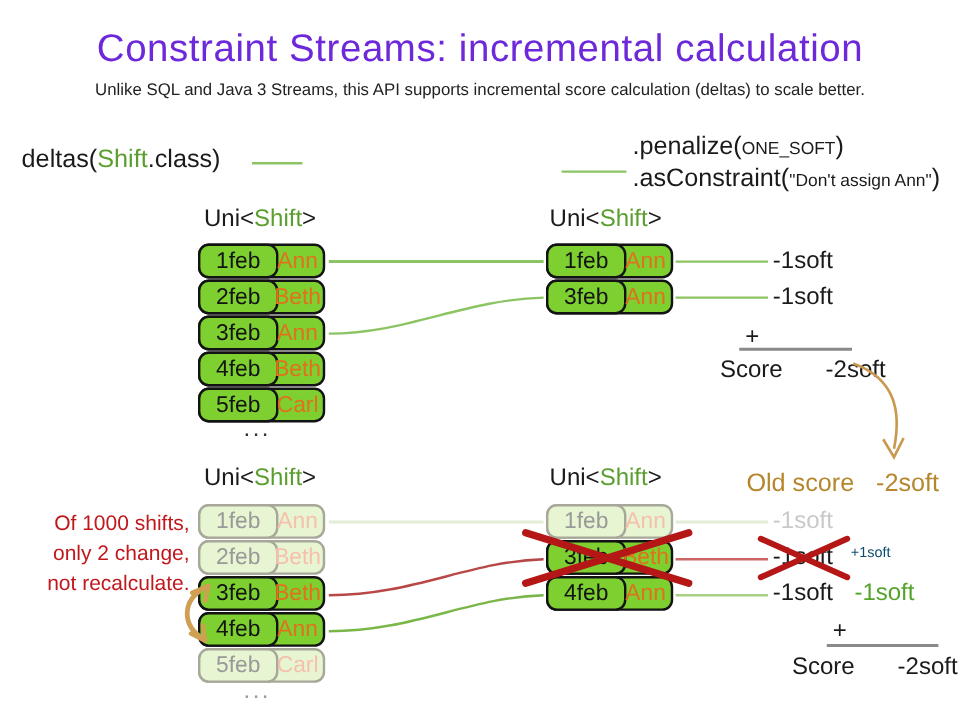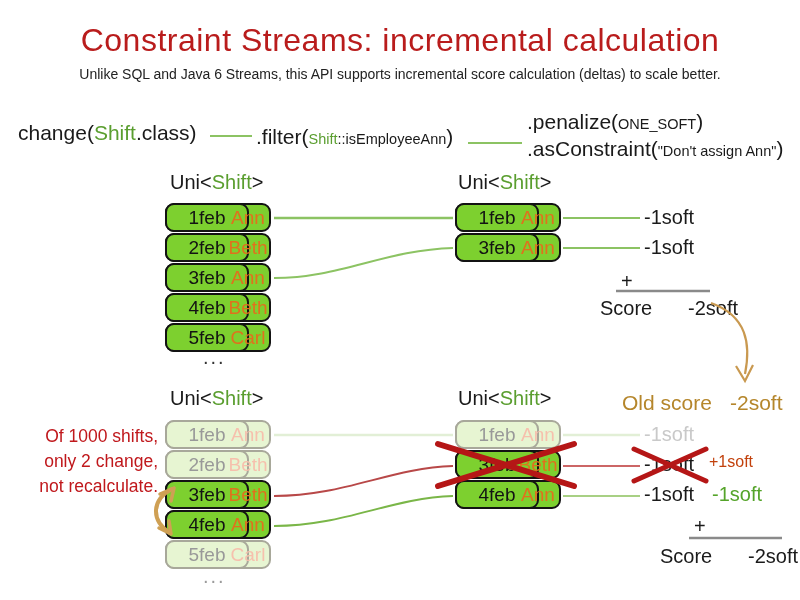--- a/index.html
+++ b/index.html
@@ -1,69 +1,68 @@
 <!DOCTYPE html>
 <html><head>
 <meta charset="utf-8">
 <style>
   * { margin:0; padding:0; box-sizing:border-box; }
   body { background:#ffffff; font-family:"Liberation Sans", sans-serif; }
   #canvas { position:relative; width:800px; height:600px; background:#ffffff; overflow:hidden; }
 
   .abs { position:absolute; }
-  .title { width:800px; top:22px; text-align:center; font-size:32px; color:#b91c1c; letter-spacing:0.5px; }
+  .title { width:800px; top:22px; text-align:center; font-size:32px; color:#6d28d9; letter-spacing:0.5px; }
   .subtitle { width:800px; top:66px; text-align:center; font-size:14px; color:#222; }
 
   .code { font-size:21px; color:#1a1a1a; white-space:nowrap; }
   .code .green { color:#5a9e2f; }
   .code-sm { font-size:14.5px; }
 
   .uni-header { font-size:20px; color:#1a1a1a; white-space:nowrap; }
   .uni-header .green { color:#5a9e2f; }
 
   .shift-row { position:absolute; width:106px; height:29px; background:#7dd02f;
                border:2px solid #131313; border-radius:9px; }
-  .shift-row .date { position:absolute; left:-2px; top:-2px; width:84px; height:29px;
+  .shift-row .date { position:absolute; left:-2px; top:-2px; width:67px; height:29px;
                background:#7dd02f; border:2px solid #131313; border-radius:9px;
                display:flex; align-items:center; justify-content:center;
                font-size:19px; color:#131313; }
   .shift-row .name { position:absolute; left:58px; top:0; width:46px; height:25px;
                display:flex; align-items:center; justify-content:center;
                font-size:19px; color:#e0711d; }
   .shift-row.faded { background:#e7f5d2; border-color:#a8a89a; }
   .shift-row.faded .date { background:#e7f5d2; border-color:#a8a89a; color:#999999; }
   .shift-row.faded .name { color:#f6c0ad; }
 
   .ellipsis { font-size:20px; color:#333; letter-spacing:2px; }
   .ellipsis.dim { color:#9b9b9b; }
 
   .penalty { font-size:20px; color:#1a1a1a; white-space:nowrap; }
   .penalty.dim { color:#c9c9c9; }
-  .delta-pos { font-size:16px; color:#c2410c; white-space:nowrap; }
+  .delta-pos { font-size:12px; color:#0c4a6e; white-space:nowrap; }
   .delta-neg { font-size:20px; color:#55a42a; white-space:nowrap; }
 
   .score-label { font-size:20px; color:#1a1a1a;margin-left:48px; }
   .plus { font-size:20px; color:#1a1a1a; }
   .old-score { font-size:21px; color:#b5862b; white-space:nowrap;margin-left:20px; }
 
   .note { width:150px; text-align:right; color:#c0181c; font-size:17.5px; line-height:25px; }
 
   svg.overlay { position:absolute; left:0; top:0; pointer-events:none; }
 </style>
 </head>
 <body>
 
 <div id="canvas">
 
   <div class="abs title">Constraint Streams: incremental calculation</div>
-  <div class="abs subtitle">Unlike SQL and Java 6 Streams, this API supports incremental score calculation (deltas) to scale better.</div>
+  <div class="abs subtitle">Unlike SQL and Java 3 Streams, this API supports incremental score calculation (deltas) to scale better.</div>
 
-  <div class="abs code" style="left:18px; top:121px;"><span>change(</span><span class="green">Shift</span><span>.class)</span></div>
+  <div class="abs code" style="left:18px; top:121px;"><span>deltas(</span><span class="green">Shift</span><span>.class)</span></div>
 
-  <div class="abs code" style="left:256px; top:125px;"><span>.filter(</span><span class="green code-sm">Shift</span><span class="code-sm">::isEmployeeAnn</span><span>)</span></div>
 
   <div class="abs code" style="left:527px; top:110px;"><span>.penalize(</span><span class="code-sm">ONE_SOFT</span><span>)</span></div>
 
   <div class="abs code" style="left:527px; top:137px;"><span>.asConstraint(</span><span class="code-sm">"Don't assign Ann"</span><span>)</span></div>
 
   <div class="abs uni-header" style="left:170px; top:171px;"><span>Uni&lt;</span><span class="green">Shift</span><span>&gt;</span></div>
   <div class="abs uni-header" style="left:458px; top:171px;"><span>Uni&lt;</span><span class="green">Shift</span><span>&gt;</span></div>
 
   <div class="shift-row" style="left:165px; top:203px;">
       <span class="date">1feb</span>

